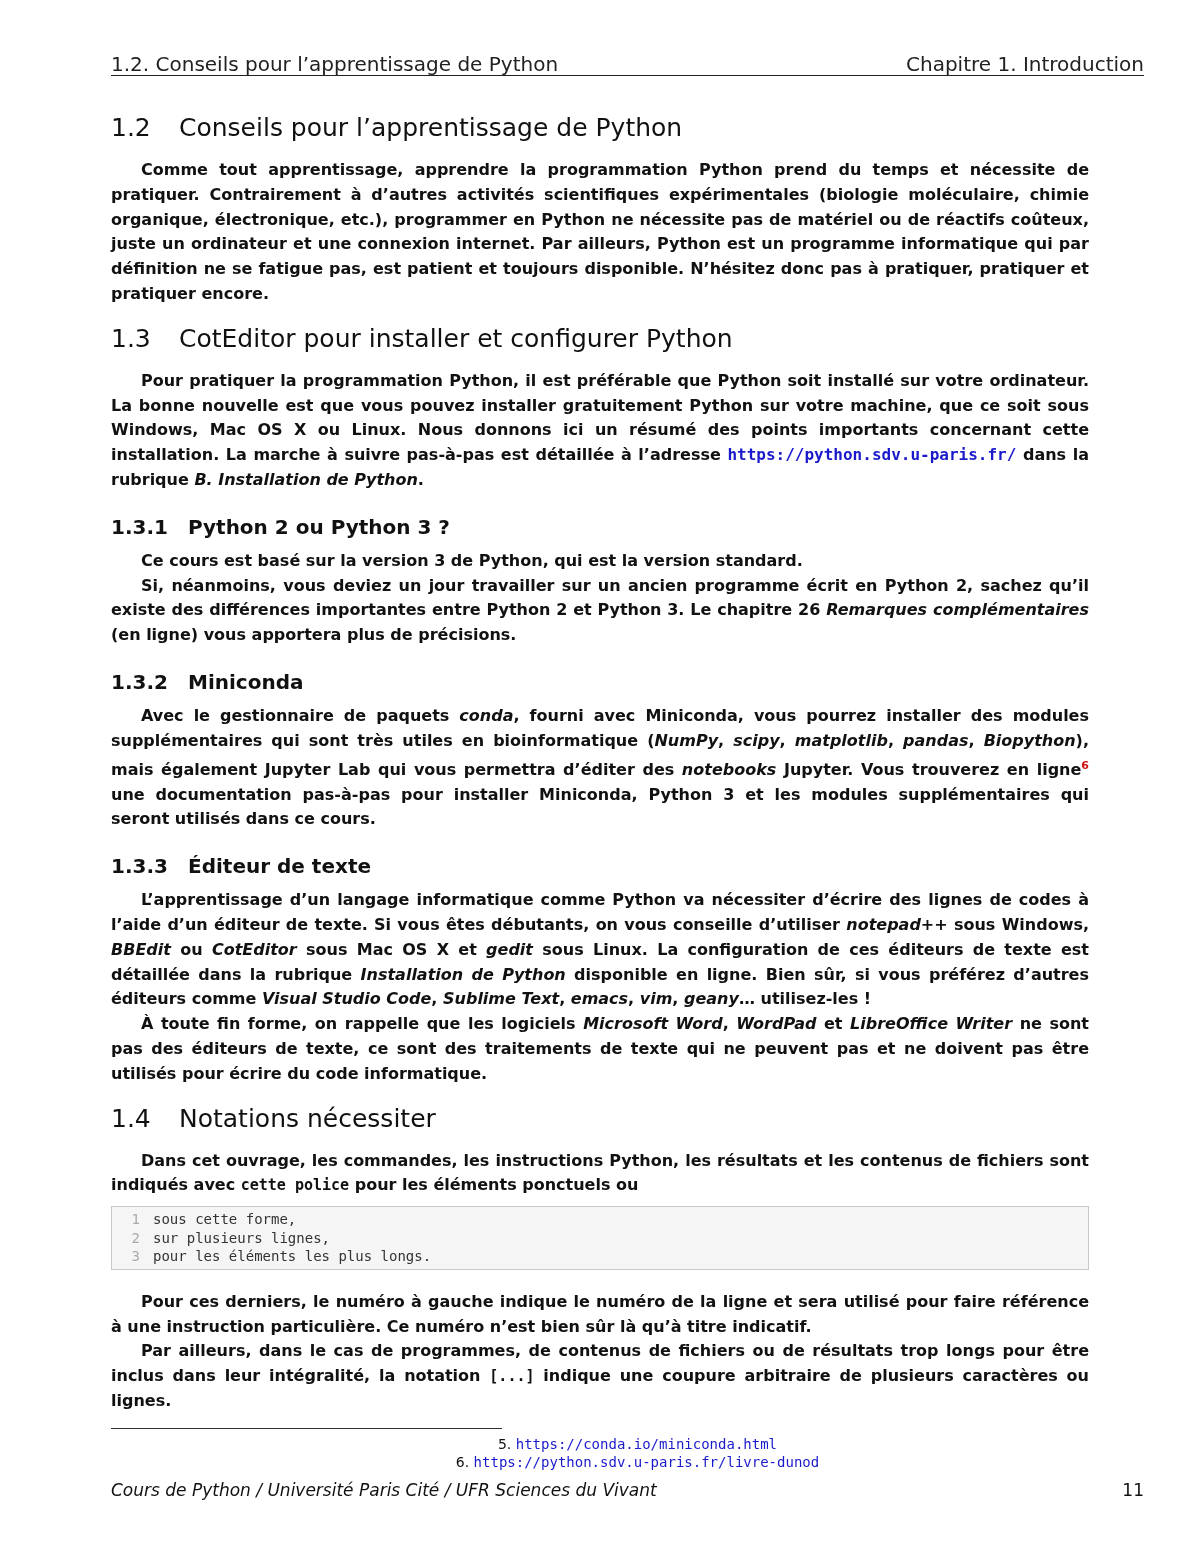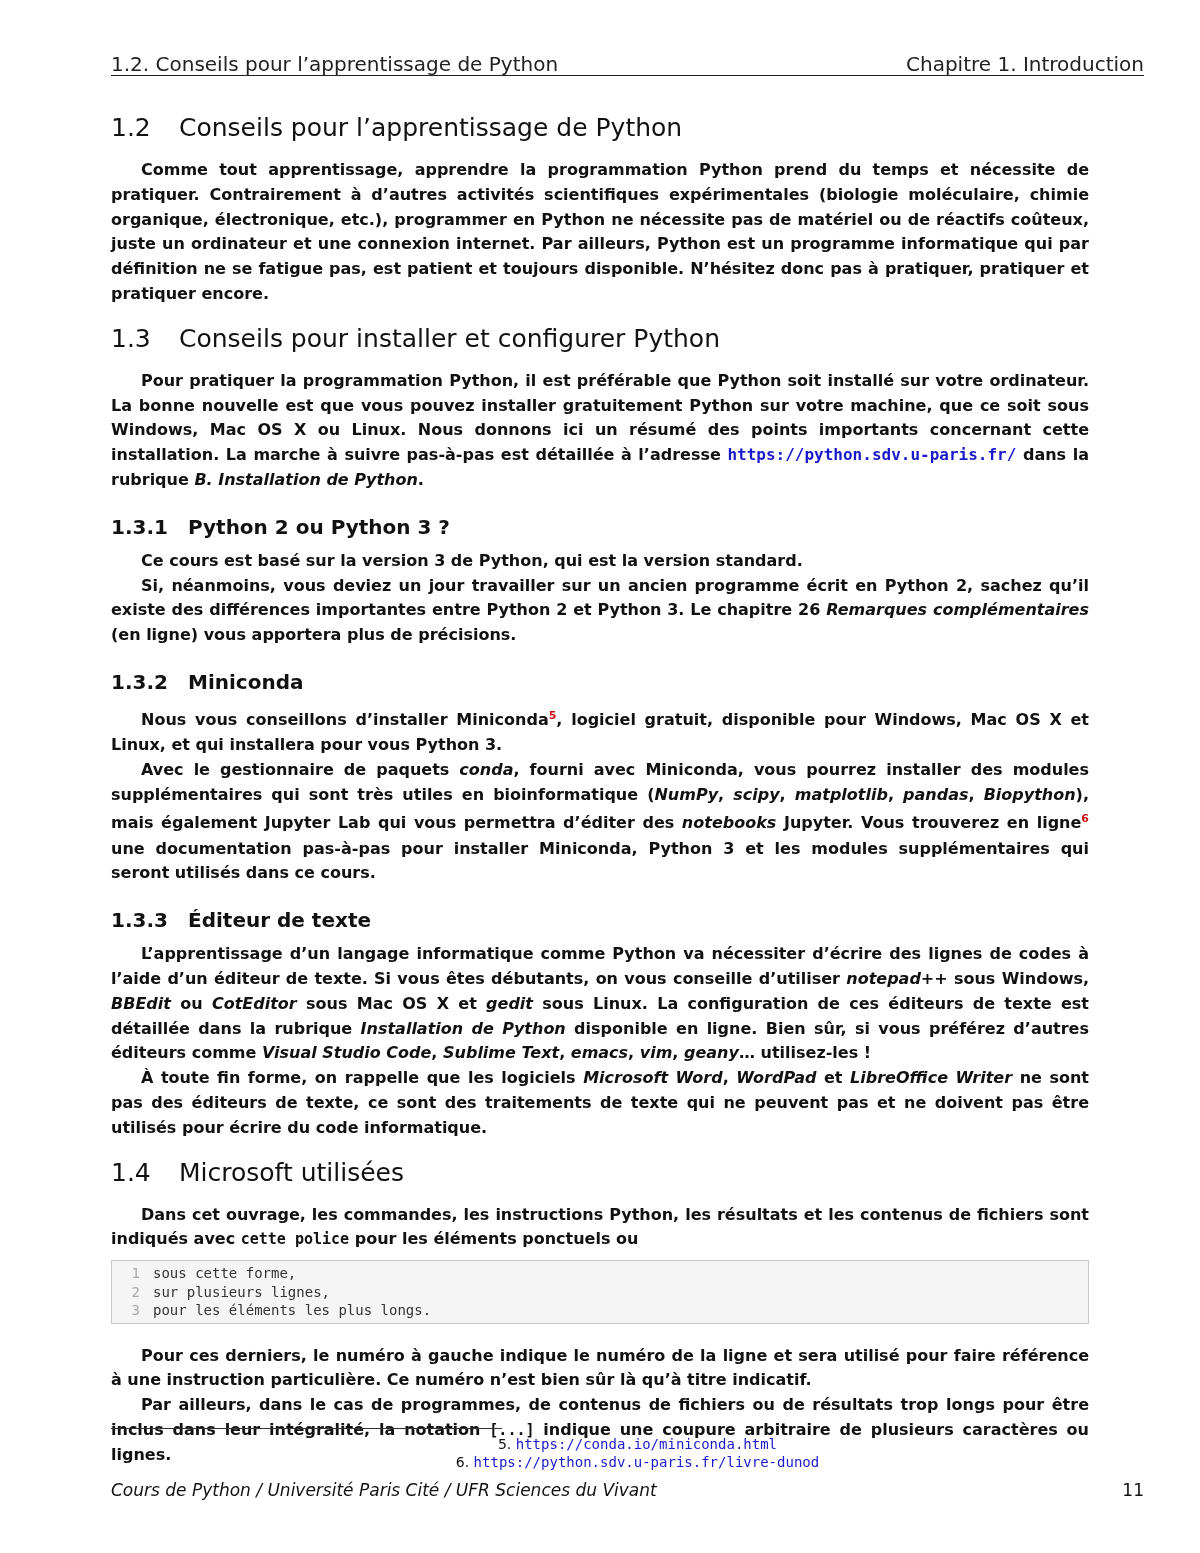--- a/index.html
+++ b/index.html
@@ -39,44 +39,43 @@
   <div class="header-rule"></div>
 
   <div class="content">
 
     <div class="sec">
       <h2><span class="num">1.2</span><span>Conseils pour l’apprentissage de Python</span></h2>
       <p class="indent">Comme tout apprentissage, apprendre la programmation Python prend du temps et nécessite de pratiquer. Contrairement à d’autres activités scientifiques expérimentales (biologie moléculaire, chimie organique, électronique, etc.), programmer en Python ne nécessite pas de matériel ou de réactifs coûteux, juste un ordinateur et une connexion internet. Par ailleurs, Python est un programme informatique qui par définition ne se fatigue pas, est patient et toujours disponible. N’hésitez donc pas à pratiquer, pratiquer et pratiquer encore.</p>
     </div>
 
     <div class="sec">
-      <h2><span class="num">1.3</span><span>Conseils pour installer et configurer Python</span></h2>
+      <h2><span class="num">1.3</span><span>CotEditor pour installer et configurer Python</span></h2>
       <p class="indent"><span>Pour pratiquer la programmation Python, il est préférable que Python soit installé sur votre ordinateur. La bonne nouvelle est que vous pouvez installer gratuitement Python sur votre machine, que ce soit sous Windows, Mac OS X ou Linux. Nous donnons ici un résumé des points importants concernant cette installation. La marche à suivre pas-à-pas est détaillée à l’adresse </span><a class="link">https://python.sdv.u-paris.fr/</a><span> dans la rubrique </span><em>B. Installation de Python</em><span>.</span></p>
     </div>
 
     <div class="sec">
       <h3><span class="num">1.3.1</span><span>Python 2 ou Python 3 ?</span></h3>
       <p class="indent"><span>Ce cours est basé sur la </span><strong>version 3 de Python</strong><span>, qui est la version standard.</span></p>
       <p class="indent"><span>Si, néanmoins, vous deviez un jour travailler sur un ancien programme écrit en Python 2, sachez qu’il existe des différences importantes entre Python 2 et Python 3. Le chapitre 26 </span><em>Remarques complémentaires</em><span> (en ligne) vous apportera plus de précisions.</span></p>
     </div>
 
     <div class="sec">
       <h3><span class="num">1.3.2</span><span>Miniconda</span></h3>
-      <p class="indent"><span>Nous vous conseillons d’installer Miniconda</span><a class="fn">5</a><span>, logiciel gratuit, disponible pour Windows, Mac OS X et Linux, et qui installera pour vous Python 3.</span></p>
       <p class="indent"><span>Avec le gestionnaire de paquets </span><em>conda</em><span>, fourni avec Miniconda, vous pourrez installer des modules supplémentaires qui sont très utiles en bioinformatique (</span><em>NumPy</em><span>, </span><em>scipy</em><span>, </span><em>matplotlib</em><span>, </span><em>pandas</em><span>, </span><em>Biopython</em><span>), mais également Jupyter Lab qui vous permettra d’éditer des </span><em>notebooks</em><span> Jupyter. Vous trouverez en ligne</span><a class="fn">6</a><span> une documentation pas-à-pas pour installer Miniconda, Python 3 et les modules supplémentaires qui seront utilisés dans ce cours.</span></p>
     </div>
 
     <div class="sec">
       <h3><span class="num">1.3.3</span><span>Éditeur de texte</span></h3>
       <p class="indent"><span>L’apprentissage d’un langage informatique comme Python va nécessiter d’écrire des lignes de codes à l’aide d’un éditeur de texte. Si vous êtes débutants, on vous conseille d’utiliser </span><em>notepad++</em><span> sous Windows, </span><em>BBEdit</em><span> ou </span><em>CotEditor</em><span> sous Mac OS X et </span><em>gedit</em><span> sous Linux. La configuration de ces éditeurs de texte est détaillée dans la rubrique </span><em>Installation de Python</em><span> disponible en ligne. Bien sûr, si vous préférez d’autres éditeurs comme </span><em>Visual Studio Code</em><span>, </span><em>Sublime Text</em><span>, </span><em>emacs</em><span>, </span><em>vim</em><span>, </span><em>geany</em><span>… utilisez-les !</span></p>
       <p class="indent"><span>À toute fin forme, on rappelle que les logiciels </span><em>Microsoft Word</em><span>, </span><em>WordPad</em><span> et </span><em>LibreOffice Writer</em><span> ne sont pas des éditeurs de texte, ce sont des traitements de texte qui ne peuvent pas et ne doivent pas être utilisés pour écrire du code informatique.</span></p>
     </div>
 
     <div class="sec">
-      <h2><span class="num">1.4</span><span>Microsoft utilisées</span></h2>
+      <h2><span class="num">1.4</span><span>Notations nécessiter</span></h2>
       <p class="indent"><span>Dans cet ouvrage, les commandes, les instructions Python, les résultats et les contenus de fichiers sont indiqués avec </span><span class="mono">cette police</span><span> pour les éléments ponctuels ou</span></p>
       <div class="codebox">
         <div class="codeline">
             <span class="ln">1</span>
             <span>sous cette forme,</span>
           </div>
         <div class="codeline">
             <span class="ln">2</span>
             <span>sur plusieurs lignes,</span>
           </div>

